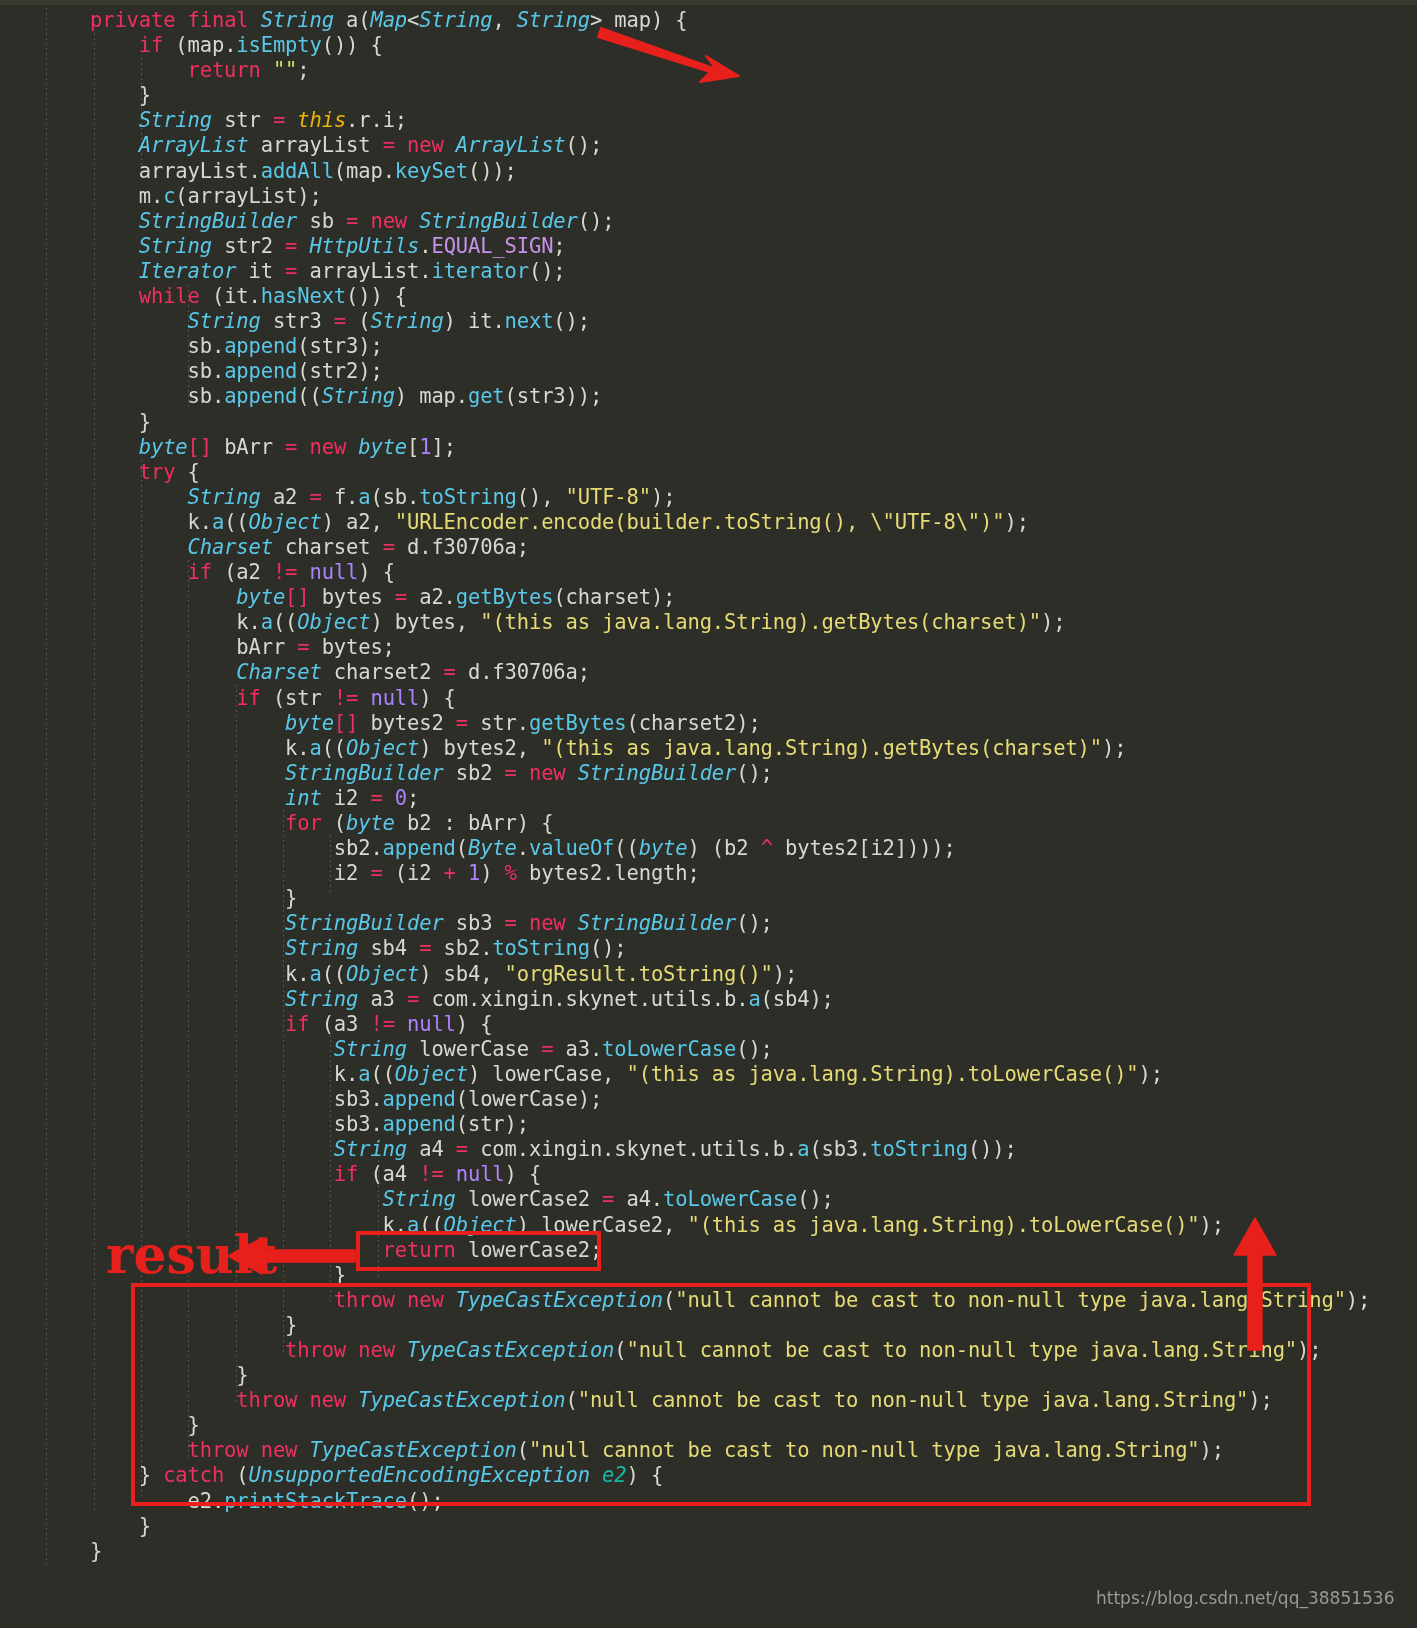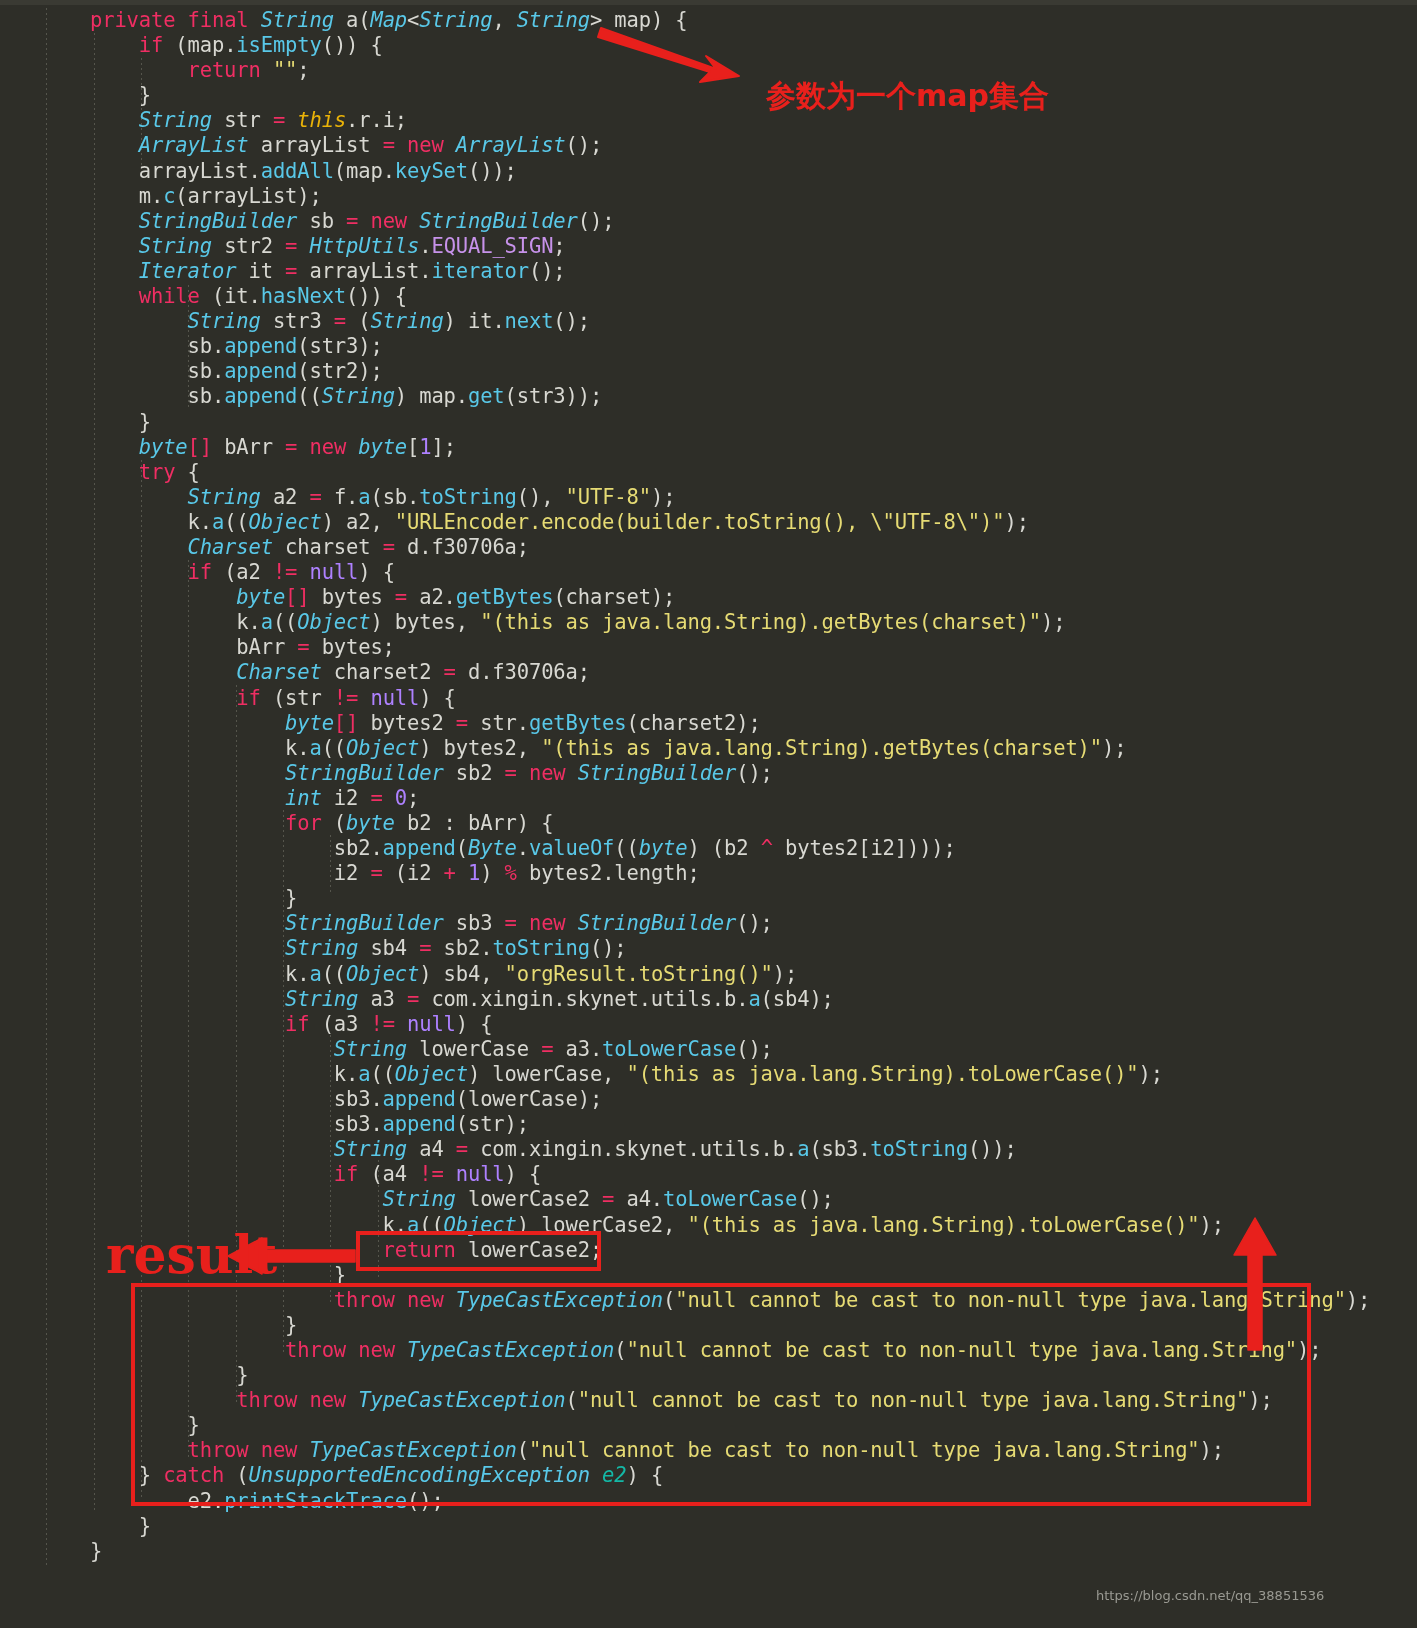--- a/index.html
+++ b/index.html
@@ -78,21 +78,21 @@
   }
   .redbox {
     position: absolute;
     border: 4px solid #e8201c;
     background: transparent;
   }
   .watermark {
     position: absolute;
     color: #9a9a93;
     font-family: "DejaVu Sans", "Liberation Sans", sans-serif;
-    font-size: 13px;
+    font-size: 17px;
     white-space: nowrap;
   }
 </style>
 </head>
 <body>
 
 <div id="canvas">
 
   <div id="topstrip"></div>
 
@@ -122,20 +122,19 @@
 
     <g>
       <path d="M 1262 1350 L 1248 1350 L 1248 1255 L 1234 1255 L 1255 1218 L 1276 1255 L 1262 1255 Z" fill="#e8201c" stroke="#e8201c" stroke-width="1.5" stroke-linejoin="round"></path>
     </g>
   </svg>
 
   <div class="redbox" style="left:356px; top:1231px; width:245px; height:40px;"></div>
 
   <div class="redbox" style="left:131px; top:1283px; width:1180px; height:223px;"></div>
 
-  <span class="cn-label" style="left:766px; top:76px; font-size:30px;">参数为一个map集合</span>
 
 
   <span class="result-label" style="left:106px; top:1224px; font-size:52px;">result</span>
 
   <span class="watermark" style="left:1096px; top:1588px;">https://blog.csdn.net/qq_38851536</span>
 
 </div>
 
 </body></html>

